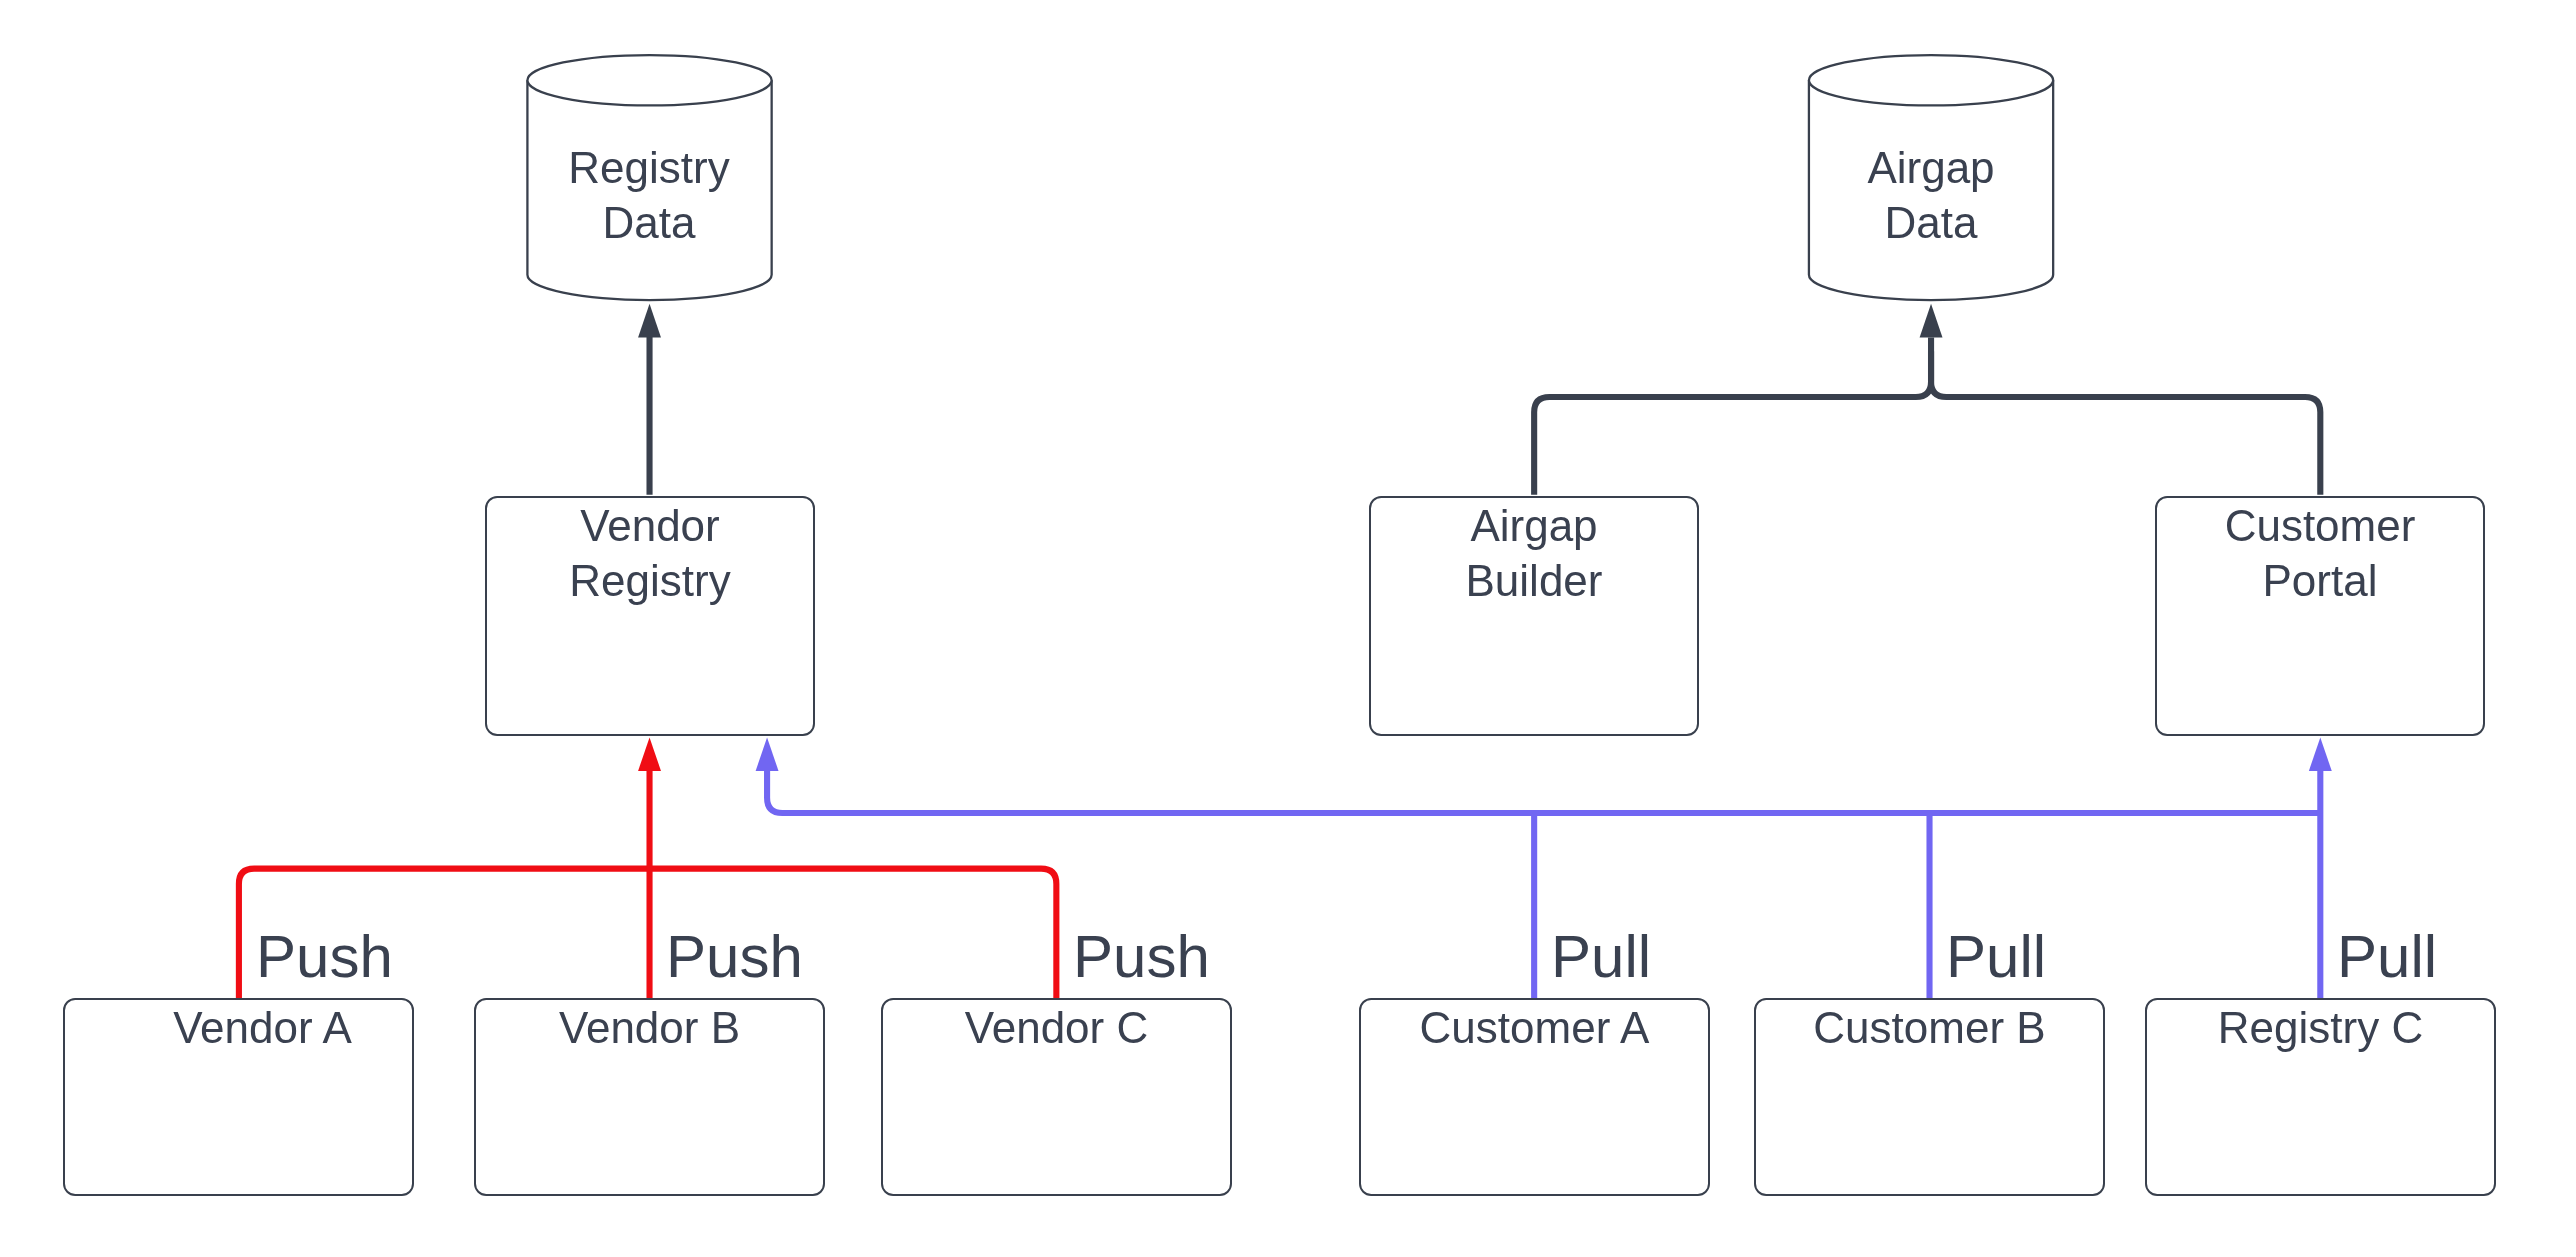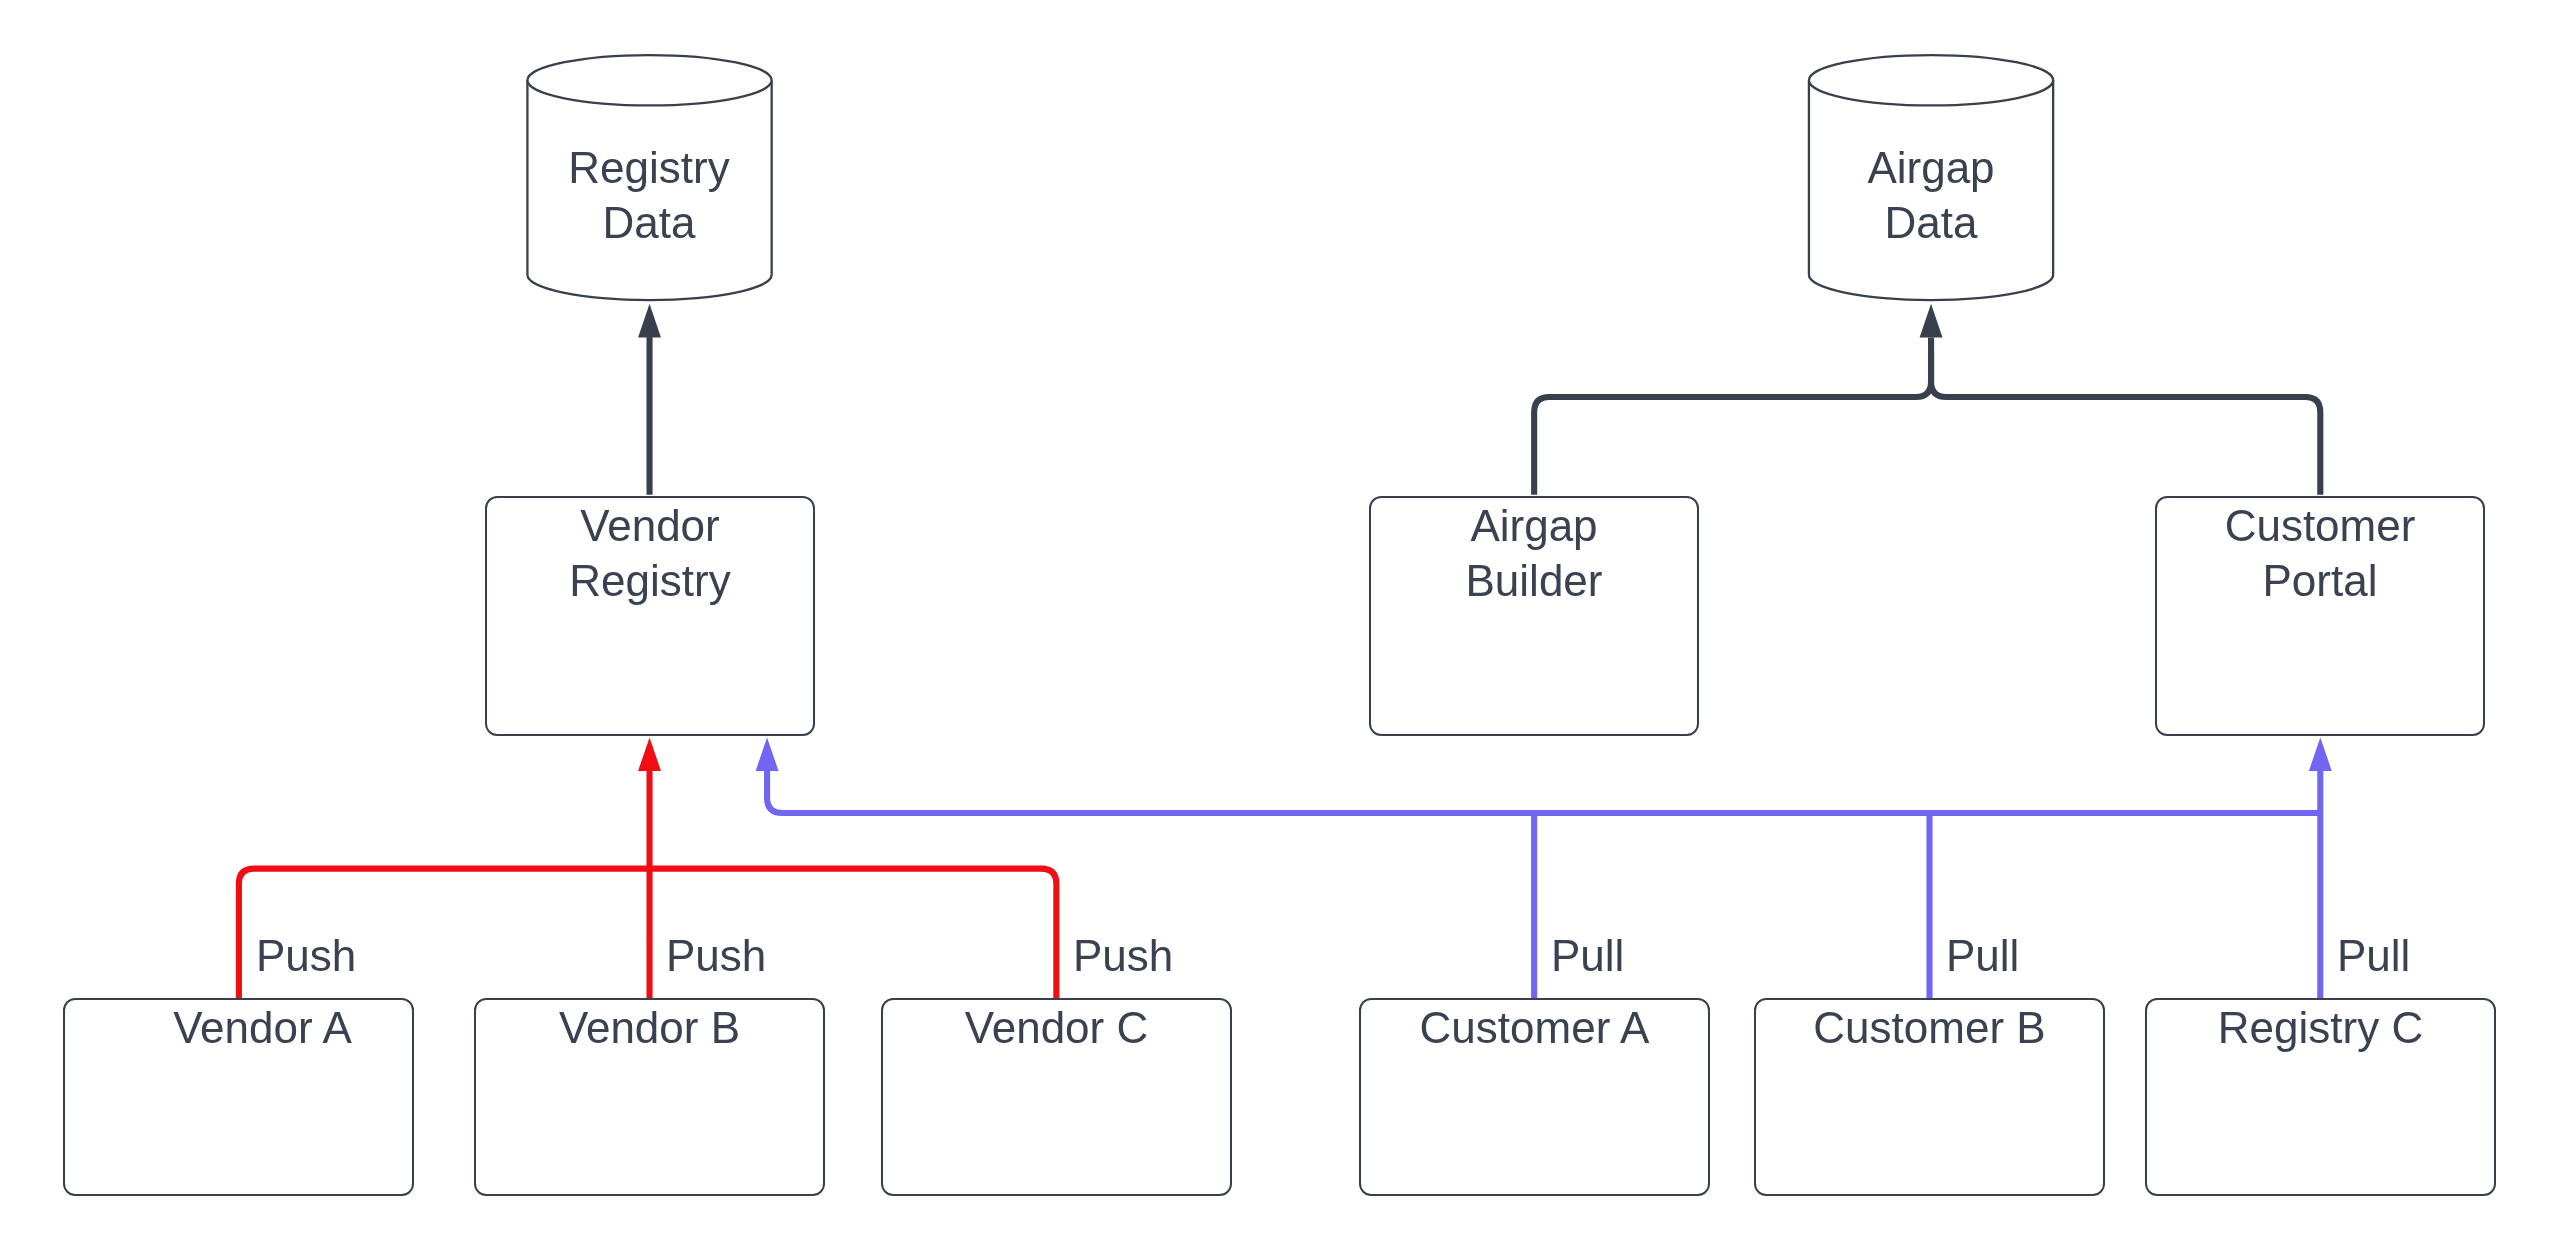--- a/index.html
+++ b/index.html
@@ -47,21 +47,21 @@
   .cyl-label{
     position:absolute;width:244px;height:206px;
     display:flex;flex-direction:column;align-items:center;justify-content:center;
     text-align:center;color:var(--text);
     font-size:44px;line-height:55px;
   }
   .edge-label{
     position:absolute;
     transform:translateY(-50%);
     color:var(--text);
-    font-size:44px;
+    font-size:60px;
     white-space:nowrap;
   }
 </style>
 </head>
 <body>
 
 <div id="canvas">
 
   <svg id="edges" width="2576" height="1258" viewBox="0 0 3375 1648" xmlns="http://www.w3.org/2000/svg">
 

